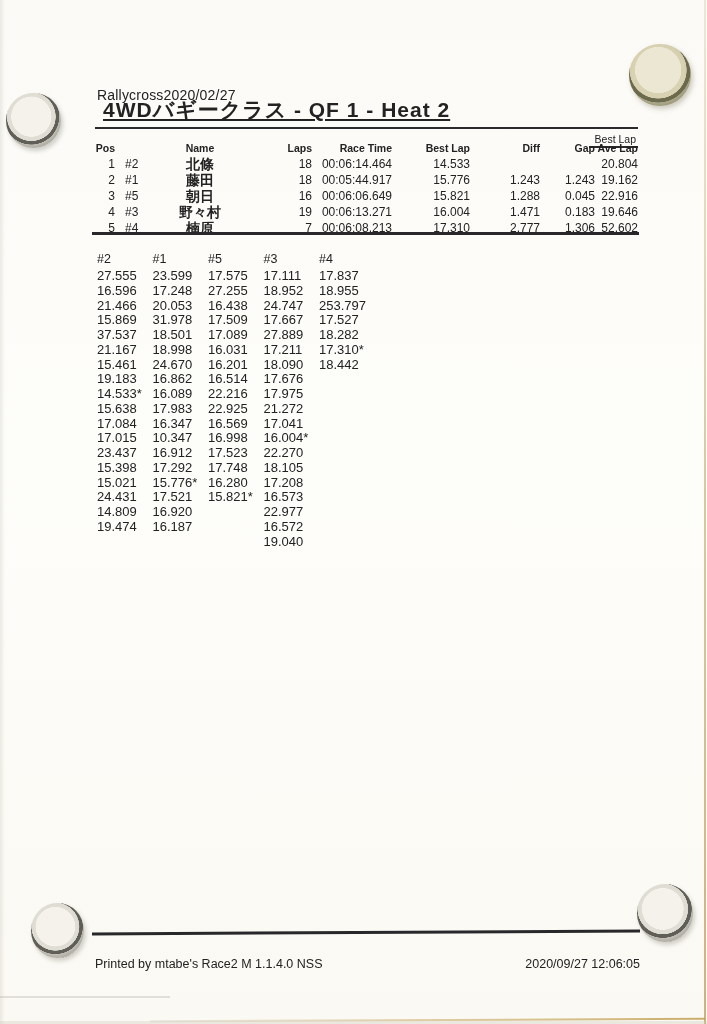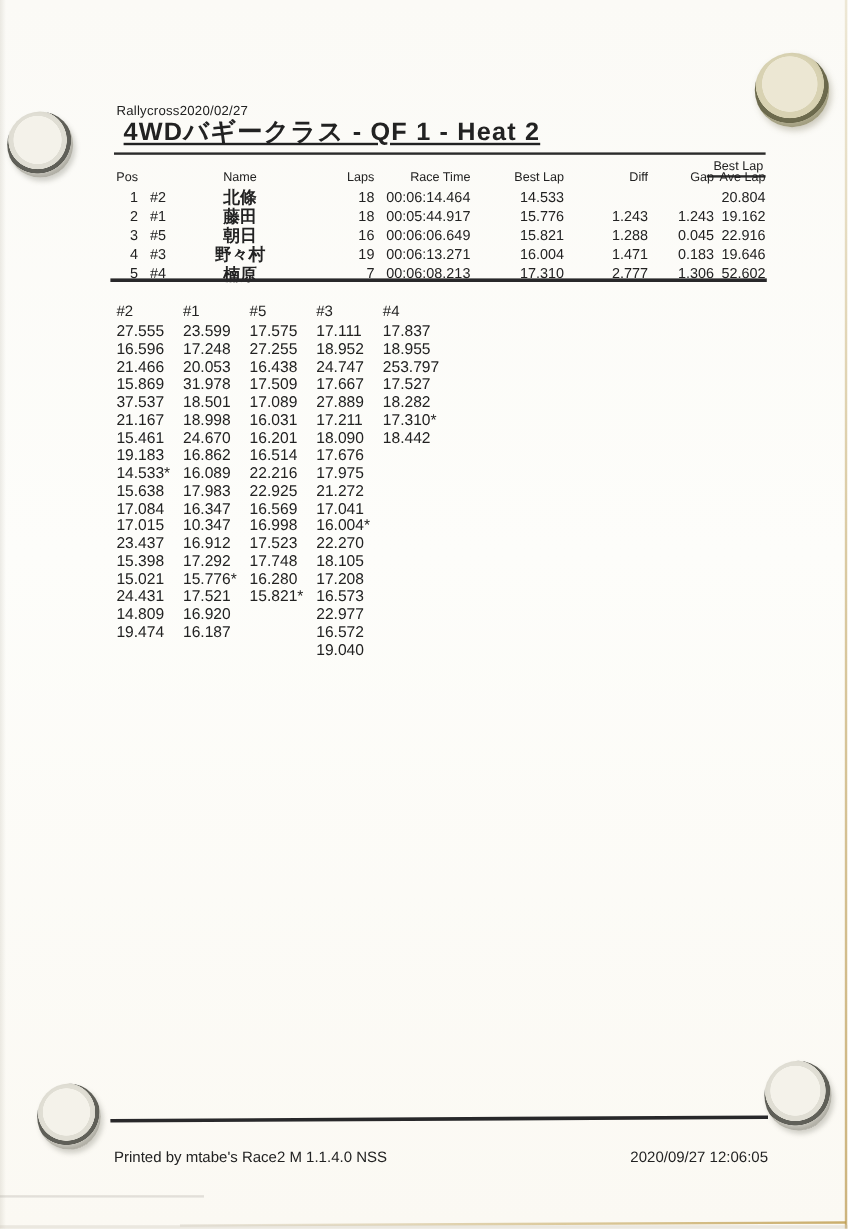--- a/index.html
+++ b/index.html
@@ -20,29 +20,29 @@
     background:linear-gradient(90deg,rgba(175,170,155,.22),rgba(175,170,155,0));}
   .edge-right{position:absolute;right:1px;top:0;width:2px;height:100%;
     background:linear-gradient(180deg,rgba(195,175,115,.25),rgba(190,160,90,.55) 45%,rgba(185,150,75,.7));}
   .edge-bottom{position:absolute;left:150px;right:2px;bottom:3px;height:2px;
     background:linear-gradient(90deg,rgba(170,160,140,.2),rgba(195,165,90,.55) 55%,rgba(190,155,75,.8));
     transform:rotate(-.25deg);}
   .bottom-shade{position:absolute;left:0;bottom:0;width:100%;height:3px;background:rgba(205,200,188,.35);}
   .smudge{position:absolute;left:0;top:996px;width:170px;height:2px;background:rgba(160,158,150,.28);}
 
   
-  .event-label{position:absolute;left:97px;top:87px;font-size:11px;letter-spacing:.2px;}
+  .event-label{position:absolute;left:97px;top:87px;font-size:14px;letter-spacing:.2px;}
   .page-title{position:absolute;left:103px;top:96px;margin:0;font-size:21px;font-weight:600;letter-spacing:1px;white-space:nowrap;text-decoration:underline;}
   .title-rule{position:absolute;left:95px;top:127px;width:543px;height:2px;background:#2b2b2b;}
   .bestlap-wrap{position:absolute;left:95px;top:129px;width:543px;text-align:right;}
   .bestlap-wrap span{font-size:10.5px;padding:0 2px 1px 6px;border-bottom:2px solid #2b2b2b;}
 
   
   table.results{position:absolute;left:95px;top:141px;width:543px;border-collapse:collapse;table-layout:fixed;}
-  table.results th{font-size:10.5px;font-weight:400;padding:0;line-height:15px;vertical-align:bottom;white-space:nowrap;}
+  table.results th{font-size:10.5px;font-weight:700;padding:0;line-height:15px;vertical-align:bottom;white-space:nowrap;}
   table.results td{font-size:12px;padding:0;line-height:16px;white-space:nowrap;}
   table.results .col-pos{text-align:right;}
   table.results .col-car{text-align:left;padding-left:10px;}
   table.results .col-name{text-align:center;padding-left:2px;}
   table.results td.col-name{font-size:14px;font-weight:600;margin-left:18px;}
   table.results .col-laps,table.results .col-race_time,table.results .col-best_lap,
   table.results .col-diff,table.results .col-gap,table.results .col-ave_lap{text-align:right;}
   .results-rule{position:absolute;left:92px;top:232px;width:547px;height:2.5px;background:#28282a;}
 
   

